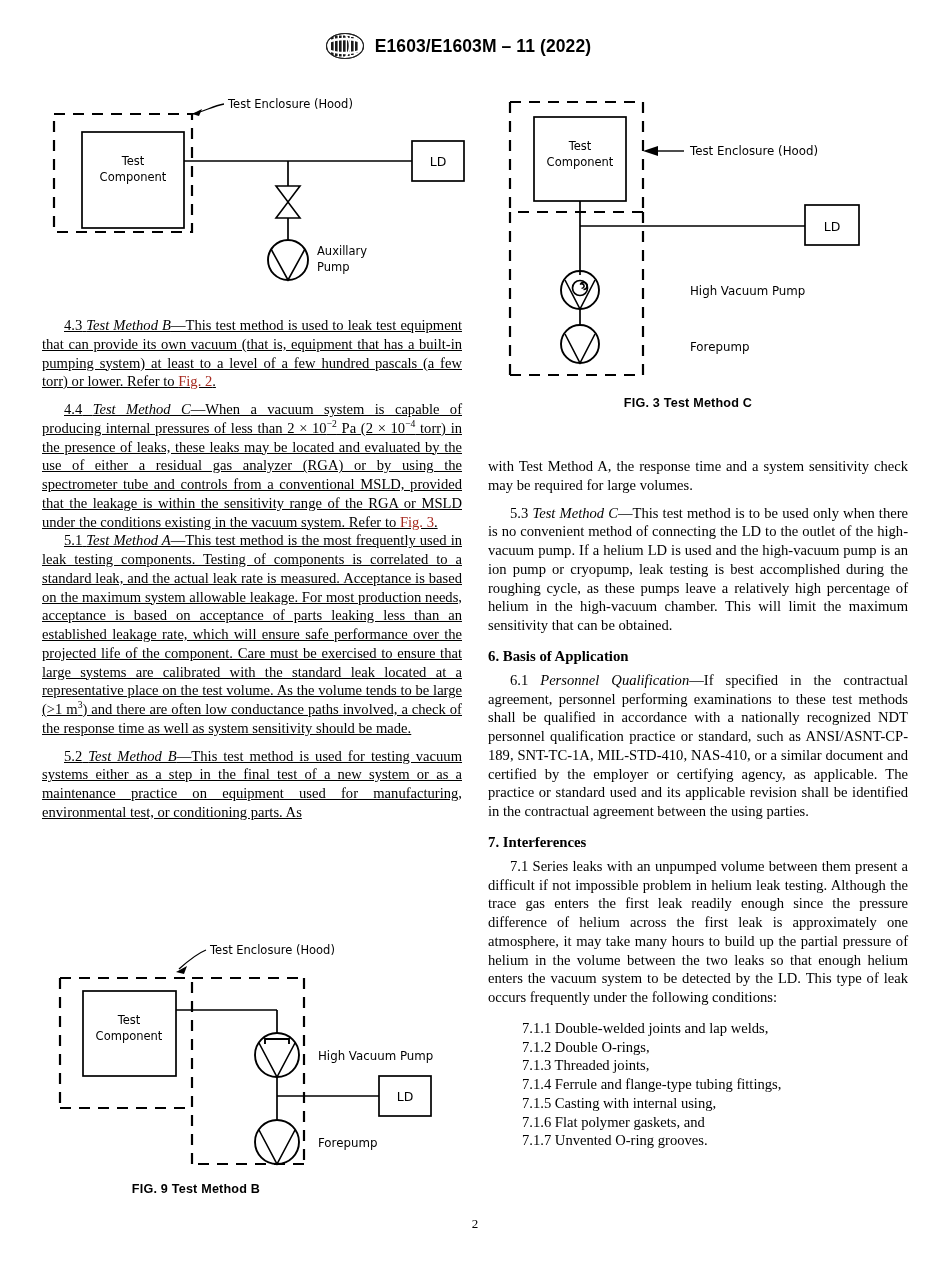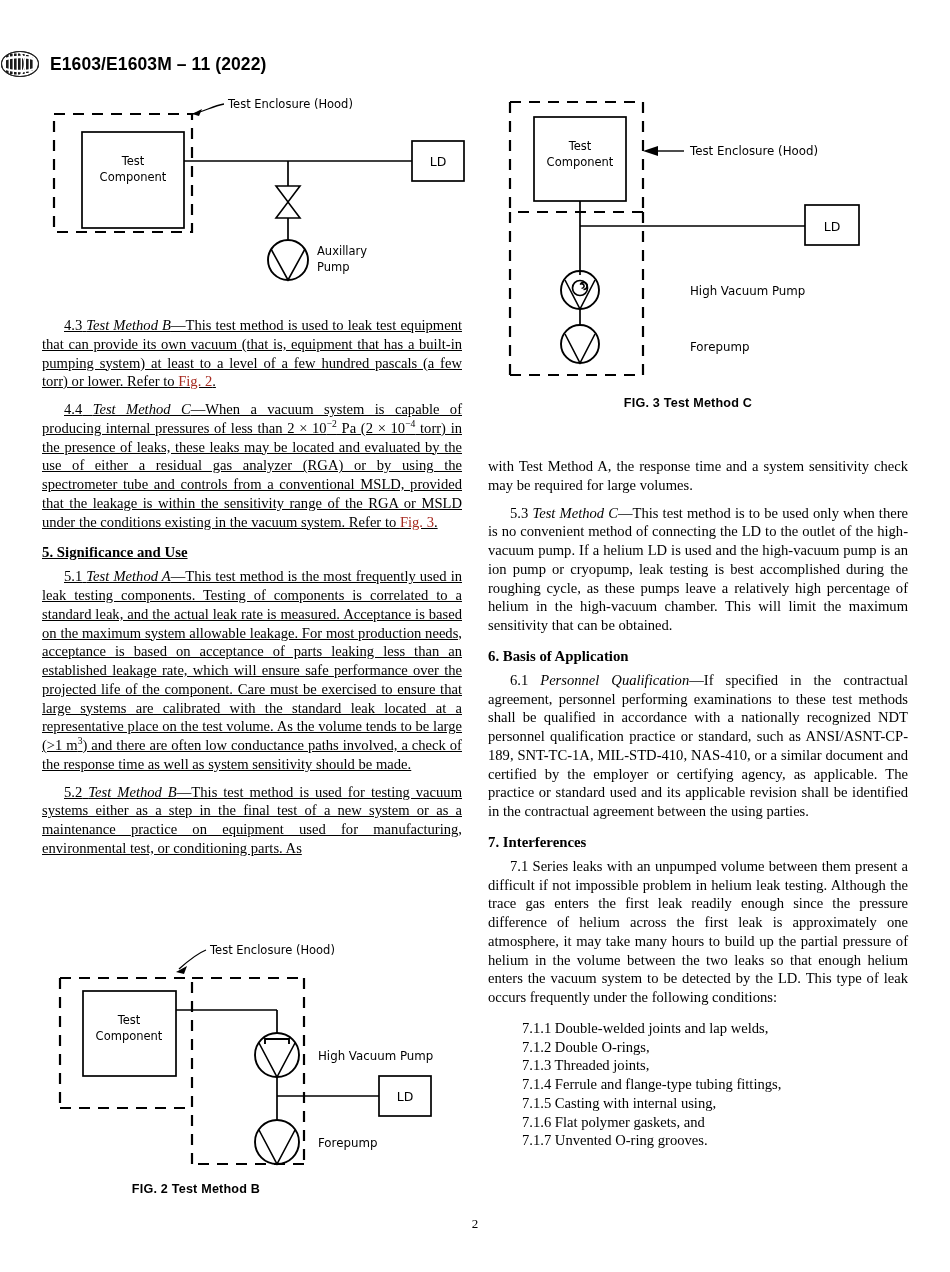--- a/index.html
+++ b/index.html
@@ -12,23 +12,24 @@
     height: 1272px;
     position: relative;
     font-family: "Liberation Serif", "DejaVu Serif", serif;
     color: #000000;
     overflow: hidden;
   }
 
   
   .header {
     position: absolute;
-    top: 50px;
+    top: 32px;
     left: 0;
     width: 916px;
+    text-align: center;
     height: 34px;
   }
   .header-inner {
     display: inline-flex;
     align-items: center;
     gap: 10px;
   }
   .astm-logo {
     width: 40px;
     height: 28px;
@@ -166,21 +167,20 @@
     <text x="275" y="179" font-size="11.5">Pump</text>
   </svg>
 </div>
 
 <div class="col col-left" style="top:316px;">
 
   <p class="para"><span>4.3</span> <span class="it">Test Method B</span><span>—This test method is used to leak test equipment that can provide its own vacuum (that is, equipment that has a built-in pumping system) at least to a level of a few hundred pascals (a few torr) or lower. Refer to </span><span class="red">Fig. 2</span><span>.</span></p>
 
   <p class="para gap"><span>4.4</span> <span class="it">Test Method C</span><span>—When a vacuum system is capable of producing internal pressures of less than 2 × 10</span><sup>−2</sup><span> Pa (2 × 10</span><sup>−4</sup><span> torr) in the presence of leaks, these leaks may be located and evaluated by the use of either a residual gas analyzer (RGA) or by using the spectrometer tube and controls from a conventional MSLD, provided that the leakage is within the sensitivity range of the RGA or MSLD under the conditions existing in the vacuum system. Refer to </span><span class="red">Fig. 3</span><span>.</span></p>
 
-  <p class="sect-head">5.  Significance and Use</p>
 
   <p class="para"><span>5.1</span> <span class="it">Test Method A</span><span>—This test method is the most frequently used in leak testing components. Testing of components is correlated to a standard leak, and the actual leak rate is measured. Acceptance is based on the maximum system allowable leakage. For most production needs, acceptance is based on acceptance of parts leaking less than an established leakage rate, which will ensure safe performance over the projected life of the component. Care must be exercised to ensure that large systems are calibrated with the standard leak located at a representative place on the test volume. As the volume tends to be large (&gt;1 m</span><sup>3</sup><span>) and there are often low conductance paths involved, a check of the response time as well as system sensitivity should be made.</span></p>
 
   <p class="para gap"><span>5.2</span> <span class="it">Test Method B</span><span>—This test method is used for testing vacuum systems either as a step in the final test of a new system or as a maintenance practice on equipment used for manufacturing, environmental test, or conditioning parts. As</span></p>
 
 </div>
 
 <div class="figure" style="left:46px; top:938px; width:420px;">
   <svg class="figsvg" width="420" height="240" viewBox="0 0 420 240">
 
@@ -207,21 +207,21 @@
     <line x1="231" y1="139" x2="231" y2="182" stroke="#000" stroke-width="1.7"></line>
 
     <line x1="231" y1="158" x2="333" y2="158" stroke="#000" stroke-width="1.7"></line>
     <rect x="333" y="138" width="52" height="40" fill="none" stroke="#000" stroke-width="1.7"></rect>
     <text x="359" y="163" text-anchor="middle" font-size="12.5">LD</text>
 
     <circle cx="231" cy="204" r="22" fill="none" stroke="#000" stroke-width="1.9"></circle>
     <path d="M213 192 L231 226 L249 192" fill="none" stroke="#000" stroke-width="1.6"></path>
     <text x="272" y="209" font-size="11.8">Forepump</text>
   </svg>
-  <div class="figcaption" style="margin-top:0px; width:300px;">FIG. 2  Test Method B</div>
+  <div class="figcaption" style="margin-top:0px; width:300px;">FIG. 9  Test Method B</div>
 </div>
 
 <div class="figure" style="left:488px; top:92px; width:430px;">
   <svg class="figsvg" width="430" height="300" viewBox="0 0 430 300">
 
     <path d="M22 10 L155 10 M155 10 L155 120 M155 120 L22 120 M22 10 L22 120" fill="none" stroke="#000" stroke-width="2.2" stroke-dasharray="11 8"></path>
 
     <path d="M22 120 L22 283 M22 283 L155 283 M155 283 L155 120" fill="none" stroke="#000" stroke-width="2.2" stroke-dasharray="11 8"></path>
 
     <rect x="46" y="25" width="92" height="84" fill="none" stroke="#000" stroke-width="1.7"></rect>

